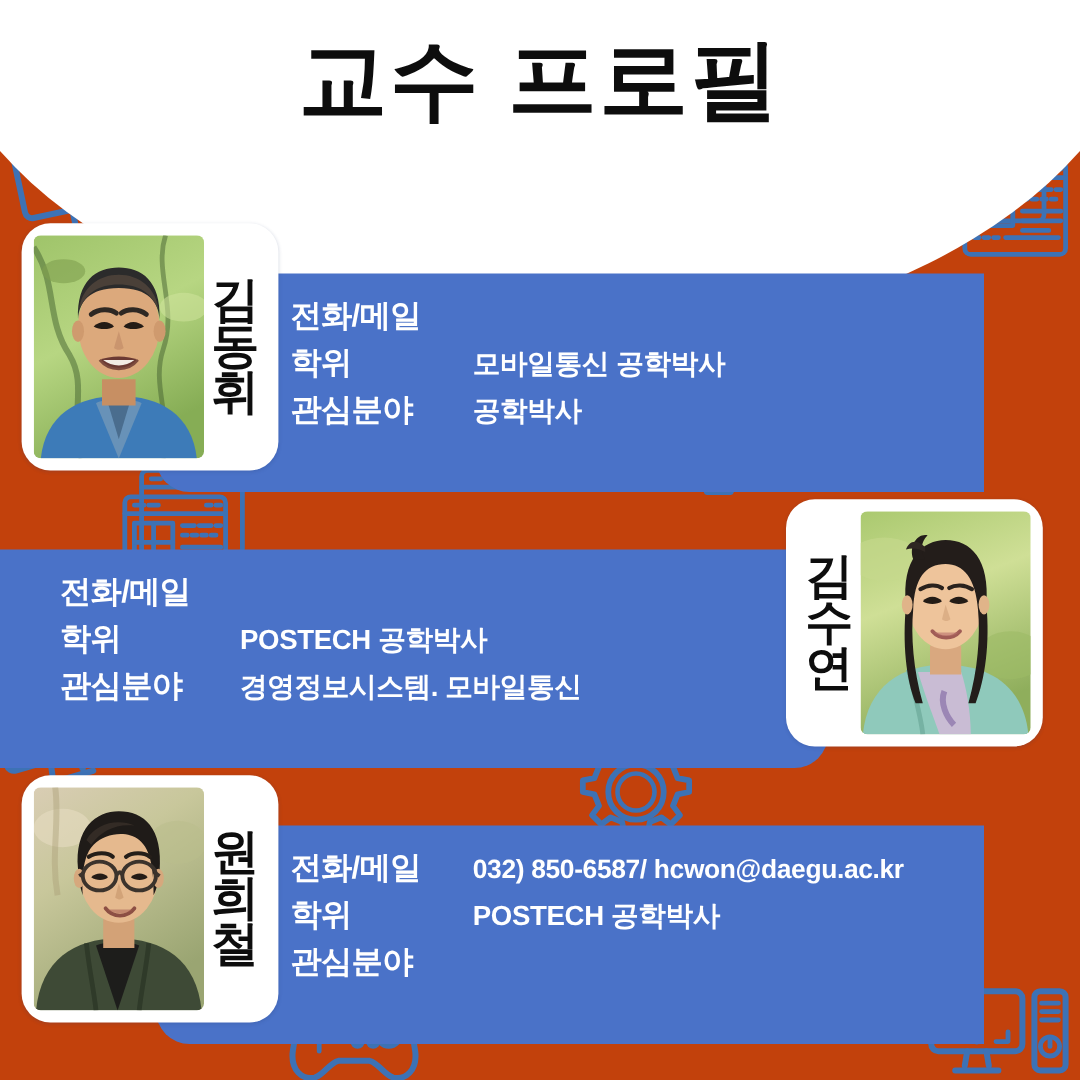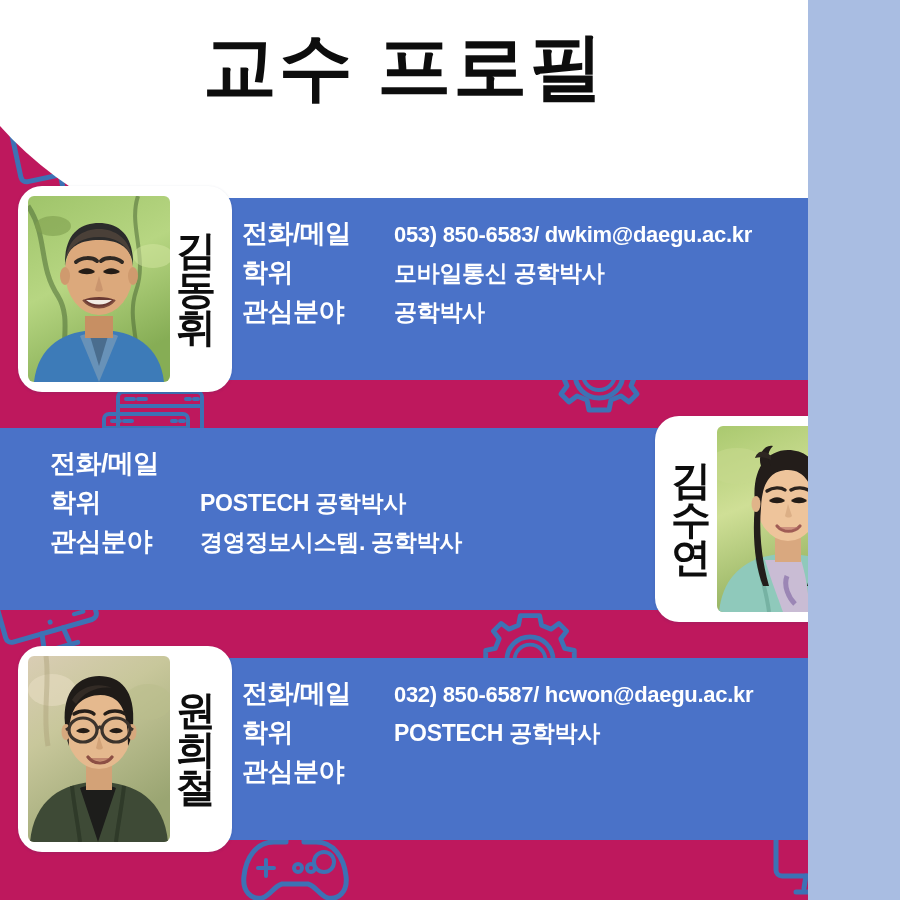--- a/index.html
+++ b/index.html
@@ -2,21 +2,21 @@
 <html><head>
 <meta charset="utf-8">
 <style>
   html,body{margin:0;padding:0;}
   body{
     width:900px;height:900px;overflow:hidden;
     font-family:"Liberation Sans","DejaVu Sans",sans-serif;
     background:#a9bde2;
     position:relative;
   }
-  #poster{position:absolute;inset:0;width:808px;height:900px;overflow:hidden;background:#be185d;}
+  #poster{position:absolute;inset:0;width:900px;height:900px;overflow:hidden;background:#c2410c;}
 
   
   .header-dome{
     position:absolute;left:-60px;top:-330px;
     width:1020px;height:620px;
     background:#ffffff;
     border-radius:50%;
     z-index:2;
   }
   .header-title{
@@ -45,20 +45,21 @@
   .deco-monitor-l{left:-6px;top:565px;transform:rotate(-16deg);}
   .deco-gear-2{left:478px;top:608px;}
   .deco-gamepad{left:238px;top:828px;}
   .deco-pc-br{left:772px;top:822px;}
 
   
   .card{
     position:absolute;
     background:#4a72c8;
     z-index:3;
+    margin-top:30px;
   }
   .card.right-card{border-radius:28px 0 0 28px;}
   .card.left-card{border-radius:0 28px 28px 0;}
 
   #card-1{left:130px;top:198px;width:690px;height:182px;}
   #card-2{left:0px;top:428px;width:690px;height:182px;}
   #card-3{left:130px;top:658px;width:690px;height:182px;}
 
   
   .photo-tile{
@@ -236,21 +237,20 @@
     </svg>
   </div>
 
   <div class="header-dome"></div>
   <div class="header-title">교수 프로필</div>
 
   <div class="card right-card" id="card-1">
     <div class="rows" id="rows-1">
       <div class="row phone">
         <div class="label">전화/메일</div>
-        <div class="value">053) 850-6583/ dwkim@daegu.ac.kr</div>
       </div>
       <div class="row">
         <div class="label">학위</div>
         <div class="value">모바일통신 공학박사</div>
       </div>
       <div class="row">
         <div class="label">관심분야</div>
         <div class="value">공학박사</div>
       </div>
     </div>
@@ -312,21 +312,21 @@
     <div class="rows" id="rows-2">
       <div class="row phone">
         <div class="label">전화/메일</div>
       </div>
       <div class="row">
         <div class="label">학위</div>
         <div class="value">POSTECH 공학박사</div>
       </div>
       <div class="row">
         <div class="label">관심분야</div>
-        <div class="value">경영정보시스템. 공학박사</div>
+        <div class="value">경영정보시스템. 모바일통신</div>
       </div>
     </div>
   </div>
 
   <div class="photo-tile flip" id="photo-2">
     <div class="portrait">
       <svg class="bg" viewBox="0 0 142 186" preserveAspectRatio="xMidYMid slice">
         <defs>
           <linearGradient id="g2bg" x1="0" y1="0" x2="0.3" y2="1">
             <stop offset="0" stop-color="#aac96f"></stop>

